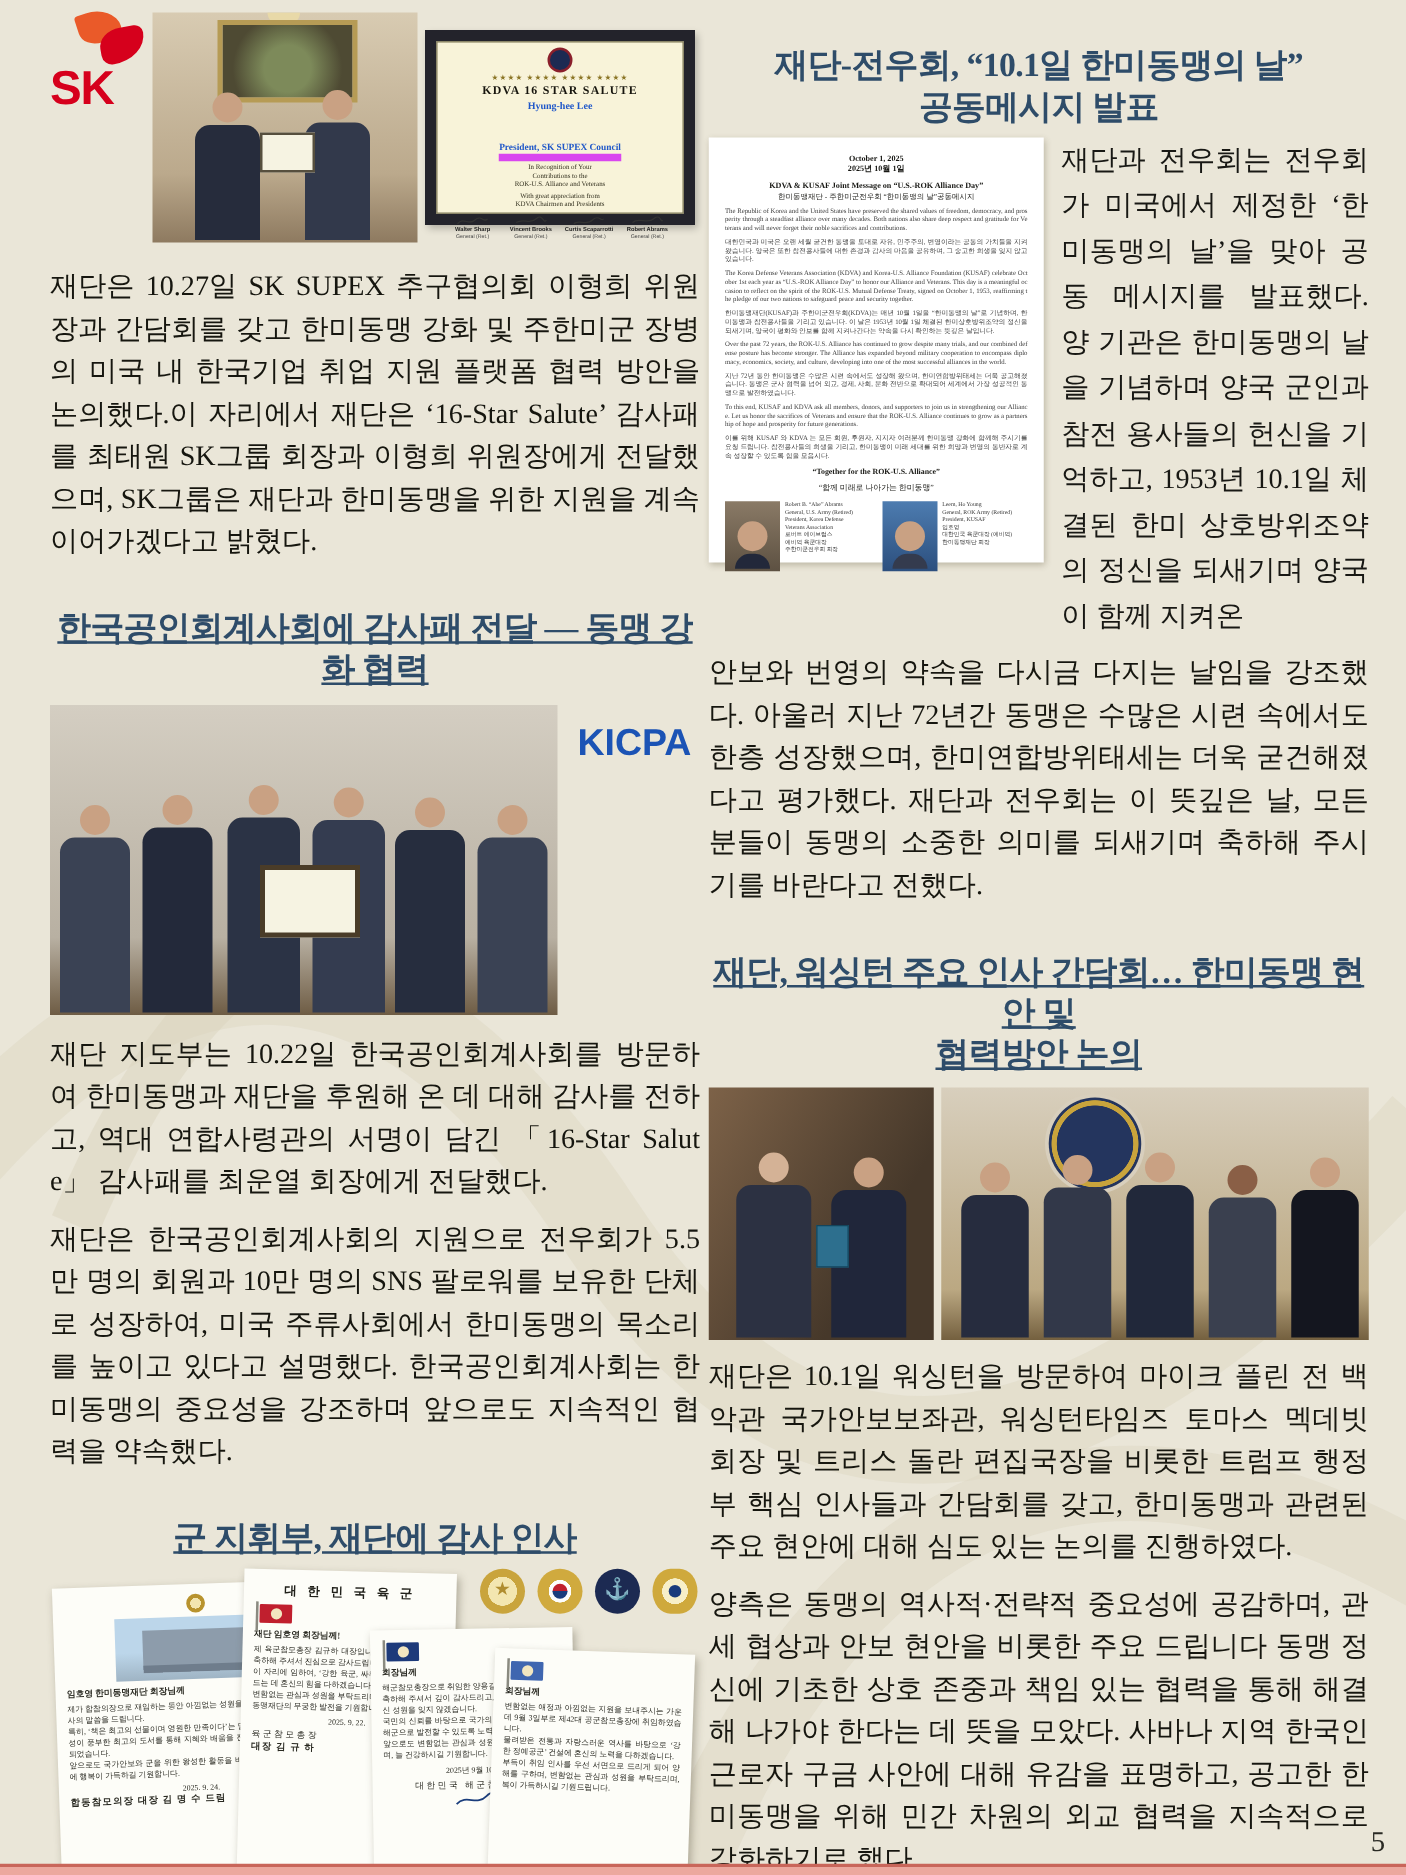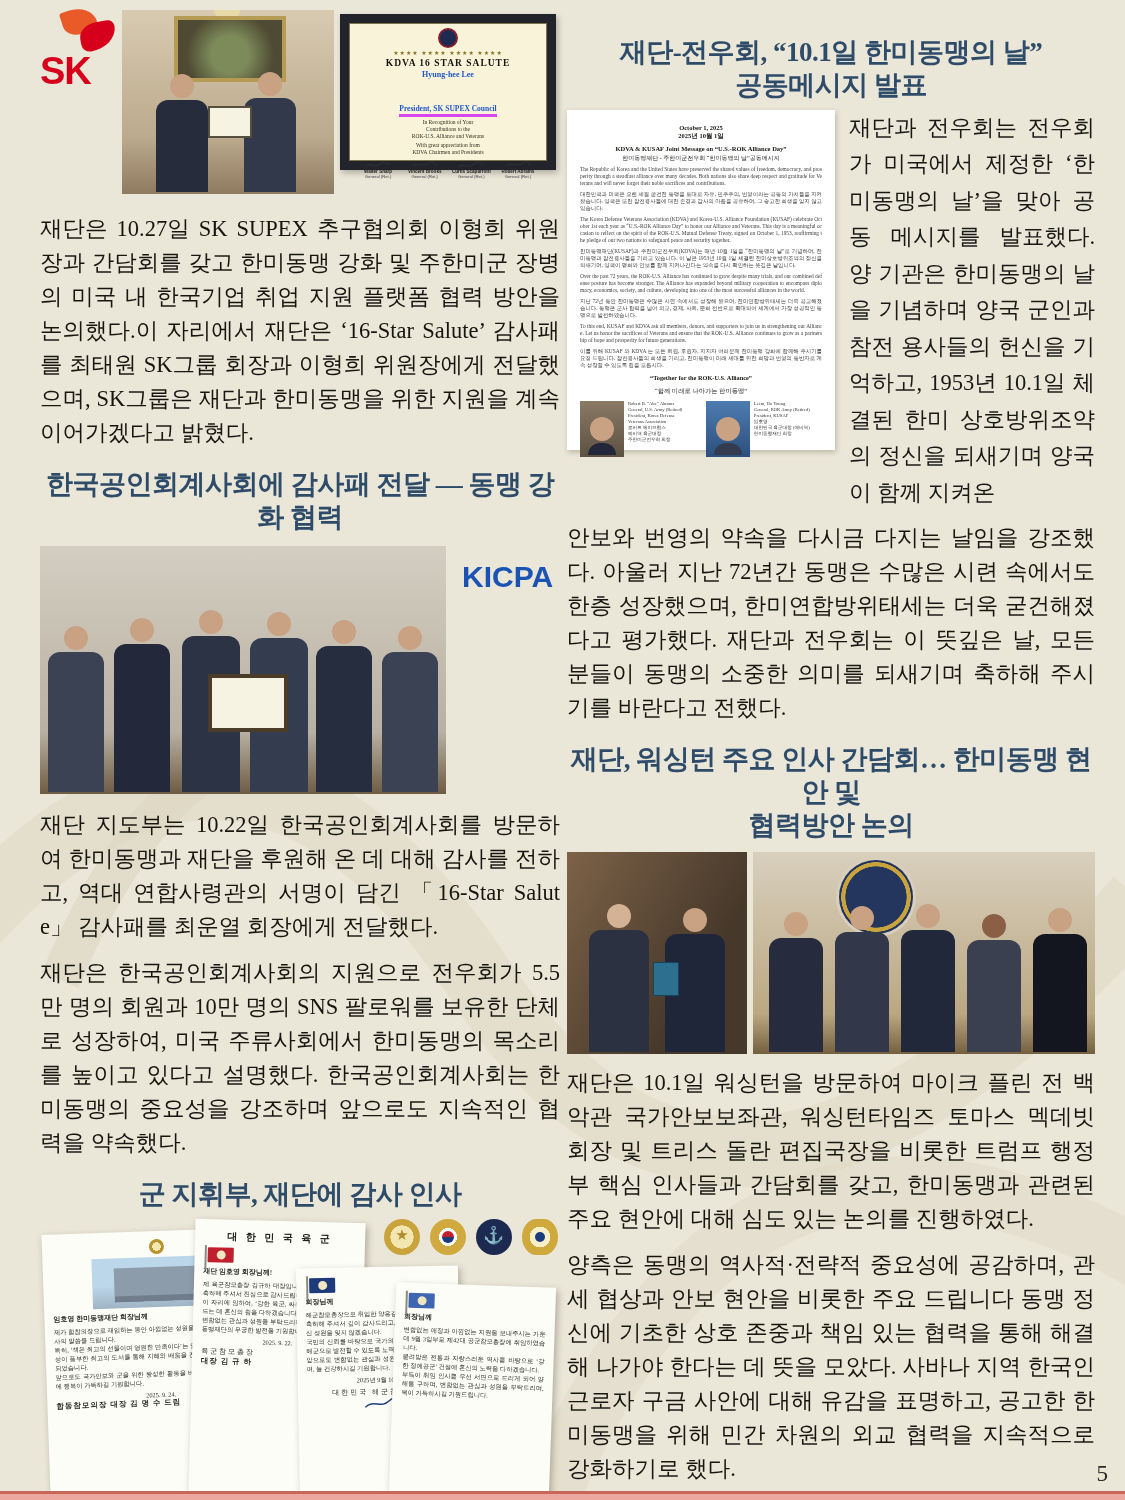--- a/index.html
+++ b/index.html
@@ -37,29 +37,29 @@
   .painting{position:absolute;left:52px;top:6px;width:104px;height:58px;background:
     radial-gradient(circle at 50% 60%,#7d8a5a 0 30%,#4e4a33 70%);border:4px solid #b69b55;}
   .chandelier{position:absolute;left:92px;top:0;width:26px;height:10px;background:#e8d9a8;border-radius:0 0 12px 12px;}
   .person{position:absolute;bottom:0;}
   .person::before{content:"";display:block;width:24px;height:24px;border-radius:50%;
     background:var(--skin,#c9a183);margin:0 auto 2px;}
   .person::after{content:"";display:block;width:100%;height:calc(100% - 28px);
     background:var(--suit,#2b3345);border-radius:12px 12px 0 0;}
   .cert-held{position:absolute;background:#f6f3e2;border:2px solid #564f3e;z-index:5;}
   
-  .plaque{width:216px;height:156px;margin-left:6px;margin-top:4px;background:#23232b;
+  .plaque{width:216px;height:156px;margin-left:6px;margin-top:14px;background:#23232b;
     padding:9px;box-sizing:border-box;box-shadow:2px 3px 6px rgba(0,0,0,.25);}
   .plaque-inner{width:100%;height:100%;background:#f8f3d9;border:1px solid #7a7451;
     text-align:center;box-sizing:border-box;padding:4px 6px;font-family:"Liberation Serif",serif;}
   .plaque-seal{width:16px;height:16px;border-radius:50%;background:#1d2a52;border:2px solid #8a1f2b;margin:0 auto 2px;}
   .plaque-stars{font-size:6px;color:#8a7424;letter-spacing:1px;line-height:7px;}
   .plaque-title{font-size:9.5px;font-weight:bold;color:#17150e;letter-spacing:1px;margin-top:1px;}
   .plaque-name{font-size:8px;font-weight:bold;color:#1f57c9;margin-top:2px;}
-  .plaque-role{font-size:7.5px;font-weight:bold;color:#1f57c9;border-bottom:3px solid #d946ef;display:inline-block;padding-bottom:1px;}
+  .plaque-role{font-size:7.5px;font-weight:bold;color:#1f57c9;border-bottom:6px solid #d946ef;display:inline-block;padding-bottom:1px;}
   .plaque-small{font-size:5.5px;color:#33301f;line-height:7px;margin-top:2px;white-space:pre-line;}
   .plaque-signers{display:flex;justify-content:space-between;margin-top:5px;}
   .psig{width:24%;font-family:"Liberation Sans",sans-serif;}
   .psig svg{display:block;margin:0 auto;}
   .psig .nm{font-size:4.6px;font-weight:bold;color:#222;line-height:5px;}
   .psig .rk{font-size:4.2px;color:#444;line-height:5px;}
   
   .kicpa-row{margin-top:12px;height:248px;}
   .photo-kicpa{width:406px;height:248px;background:linear-gradient(#d4cec2,#b8b0a2 75%,#6e5c44);}
   .kicpa-logo{margin-left:16px;margin-top:14px;font-family:"Liberation Sans",sans-serif;
@@ -116,21 +116,21 @@
   
   .wash-row{margin-top:10px;height:202px;display:flex;}
   .photo-w1{width:180px;height:202px;background:linear-gradient(120deg,#7d6248,#46382a 70%);}
   .photo-w2{width:342px;height:202px;margin-left:6px;background:linear-gradient(#d8cfbd,#bba882 80%,#74603f);}
   .wall-seal{position:absolute;left:86px;top:8px;width:74px;height:74px;border-radius:50%;
     background:radial-gradient(circle,#24355e 0 58%,#c9a43c 59% 66%,#24355e 67%);box-shadow:0 0 0 3px #d8cfbd;}
   .book{position:absolute;z-index:6;background:#2d6f8e;border:1px solid #13455c;}
   .page-number{position:absolute;right:17px;bottom:13px;font-size:23px;color:#2a2a24;z-index:3;}
   .bottom-bar{position:absolute;left:0;bottom:0;width:100%;height:9px;z-index:4;
     background:linear-gradient(#c9665a 0 3px,#eca89e 3px);}
-  .mt36{margin-top:36px;} .mt18{margin-top:18px;} .mt14{margin-top:14px;} .mt12{margin-top:12px;} .mt10{margin-top:10px;}
+  .mt36{margin-top:36px;} .mt18{margin-top:36px;text-decoration:underline;} .mt14{margin-top:14px;} .mt12{margin-top:12px;} .mt10{margin-top:10px;}
 </style>
 </head>
 <body>
 
 <div class="page">
 
   <svg class="watermark" width="1125" height="1500" viewBox="0 0 1125 1500">
     <path d="M-60,960 Q230,600 480,980 T1140,900" stroke="#ded8c4" stroke-width="70" fill="none" opacity="0.55"></path>
     <path d="M540,1520 Q740,1020 1160,1270" stroke="#ded8c4" stroke-width="60" fill="none" opacity="0.5"></path>
     <path d="M60,980 Q180,700 330,760" stroke="#d9d2bc" stroke-width="40" fill="none" opacity="0.45"></path>

